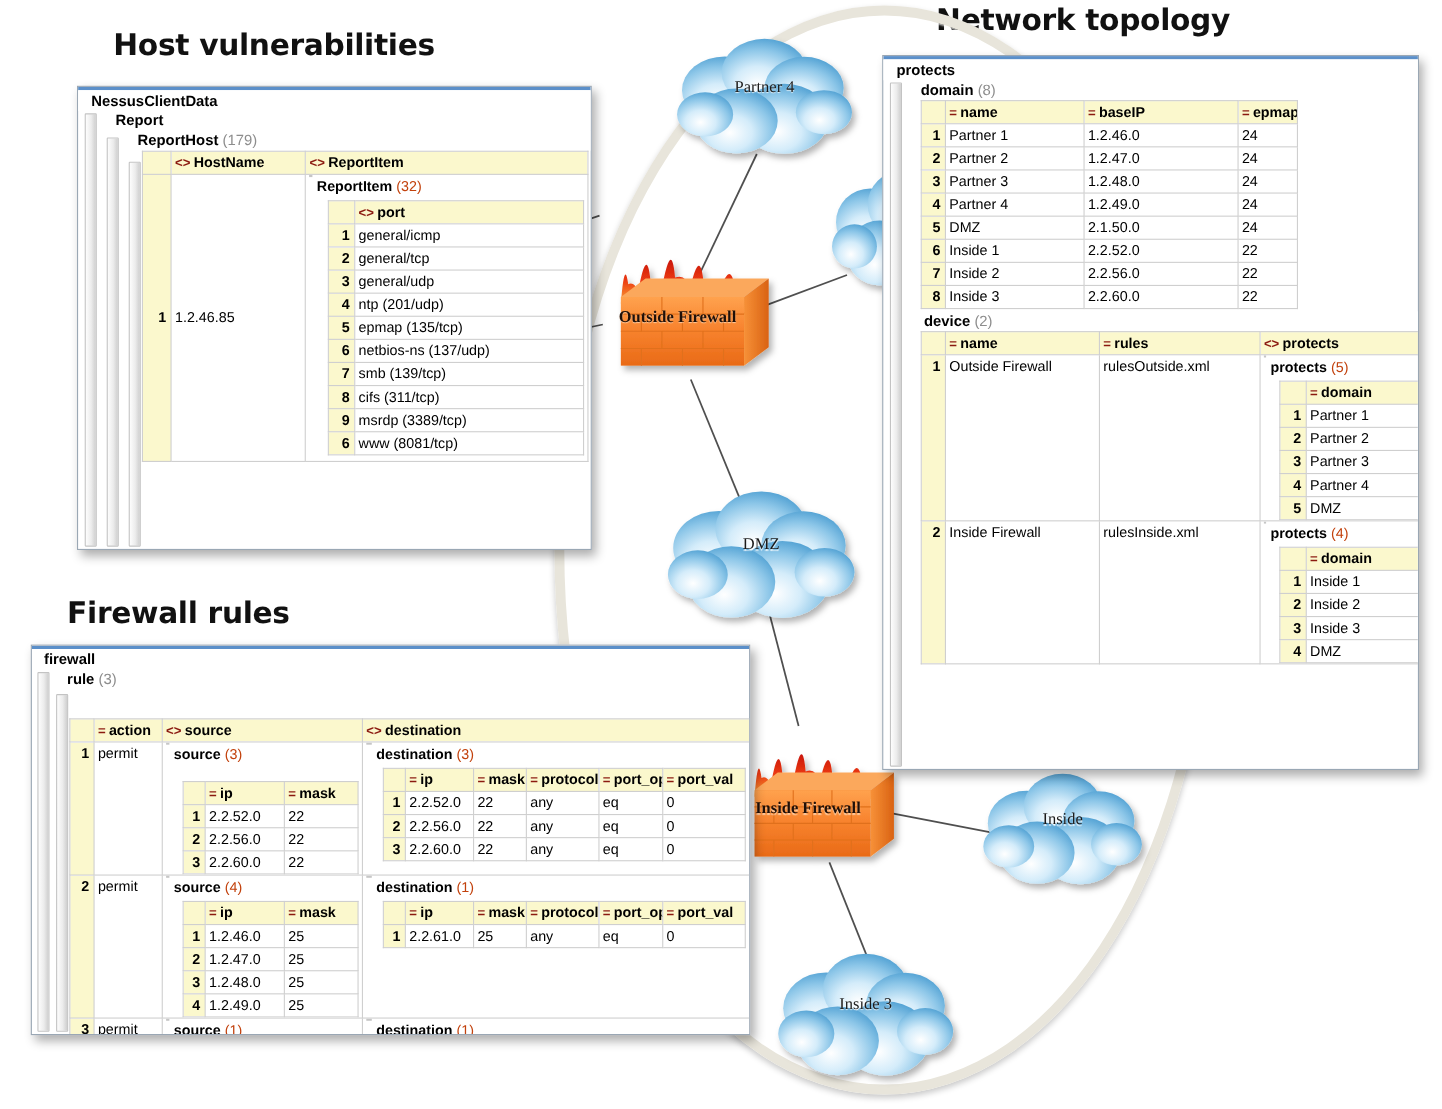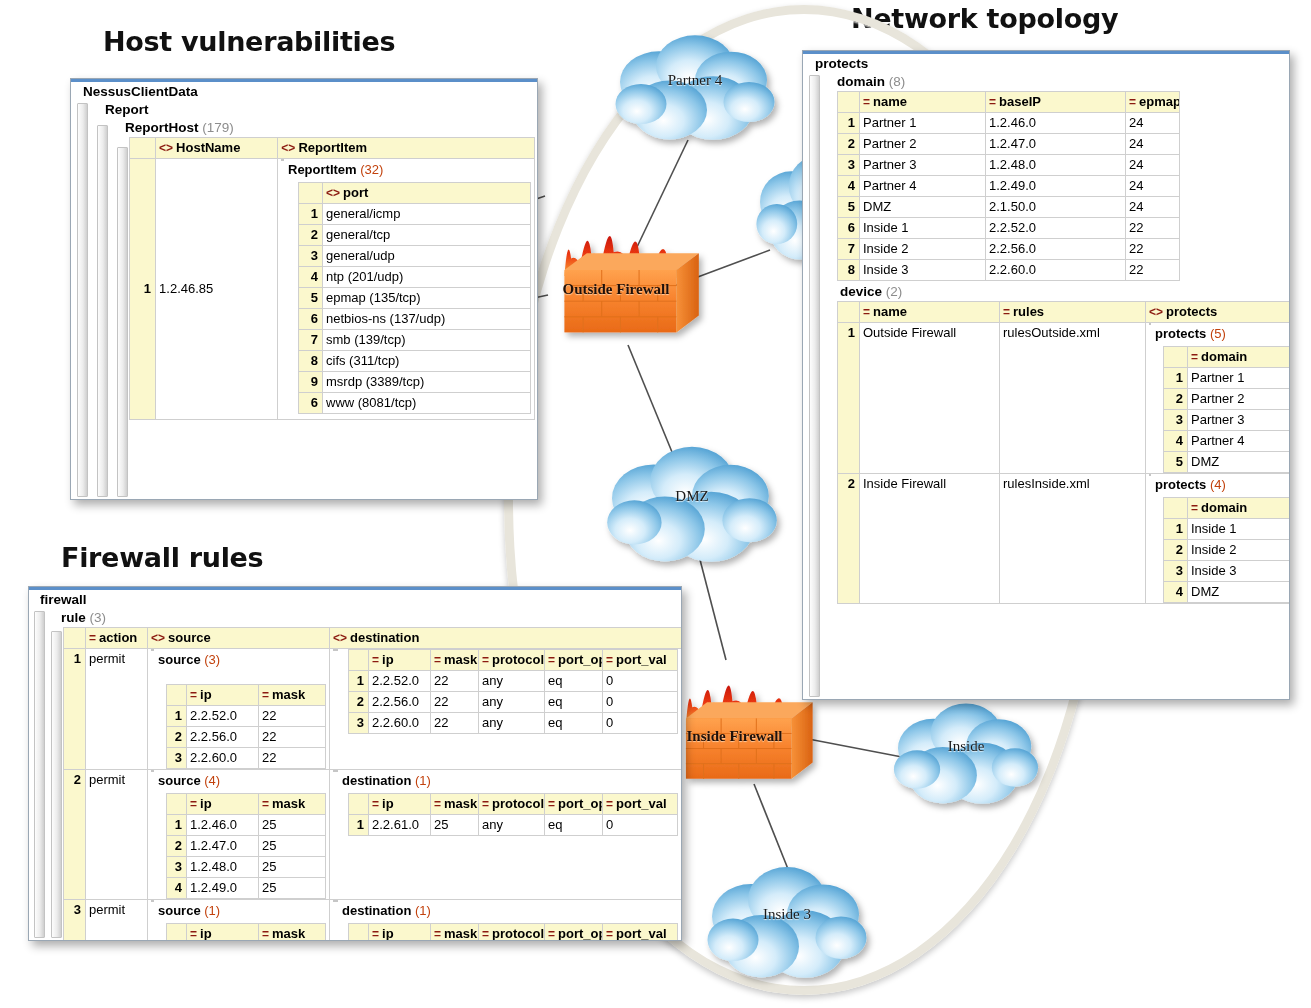--- a/index.html
+++ b/index.html
@@ -614,21 +614,21 @@
   <div class="rail" id="fw-rail-a"></div>
   <div class="rail" id="fw-rail-b"></div>
 
   <div class="root-label" style="padding-left:11px;">firewall</div>
 
   <div class="node-hdr" style="margin-left:16px;">
     <span>rule</span>
     <span class="cnt">(3)</span>
   </div>
 
-  <table class="xg" id="fw-table" style="margin-left:34px;width:618px;">
+  <table class="xg" id="fw-table" style="margin-left:34px;width:618px;margin-top:26px;">
     <colgroup>
         <col style="width:22px">
         <col style="width:62px">
         <col style="width:182px">
         <col style="width:352px">
       </colgroup>
     <thead>
       <tr>
         <th class="idx"></th>
         <th>
@@ -682,20 +682,21 @@
                     </tr>
                   </tbody>
                 </table>
               </div>
             </div>
           </td>
           <td class="nested">
             <div class="nestwrap">
               <div class="minirail"></div>
               <div class="nestbody">
+                <div class="subhdr" style="padding:1px 0 2px 4px;"><span>destination</span> <span class="cnt">(3)</span></div>
                 <table class="xg" style="margin-left:10px;width:330px;">
                   <colgroup>
                     <col style="width:20px">
                     <col style="width:62px">
                     <col style="width:48px">
                     <col style="width:66px">
                     <col style="width:58px">
                     <col>
                   </colgroup>
                   <thead>

